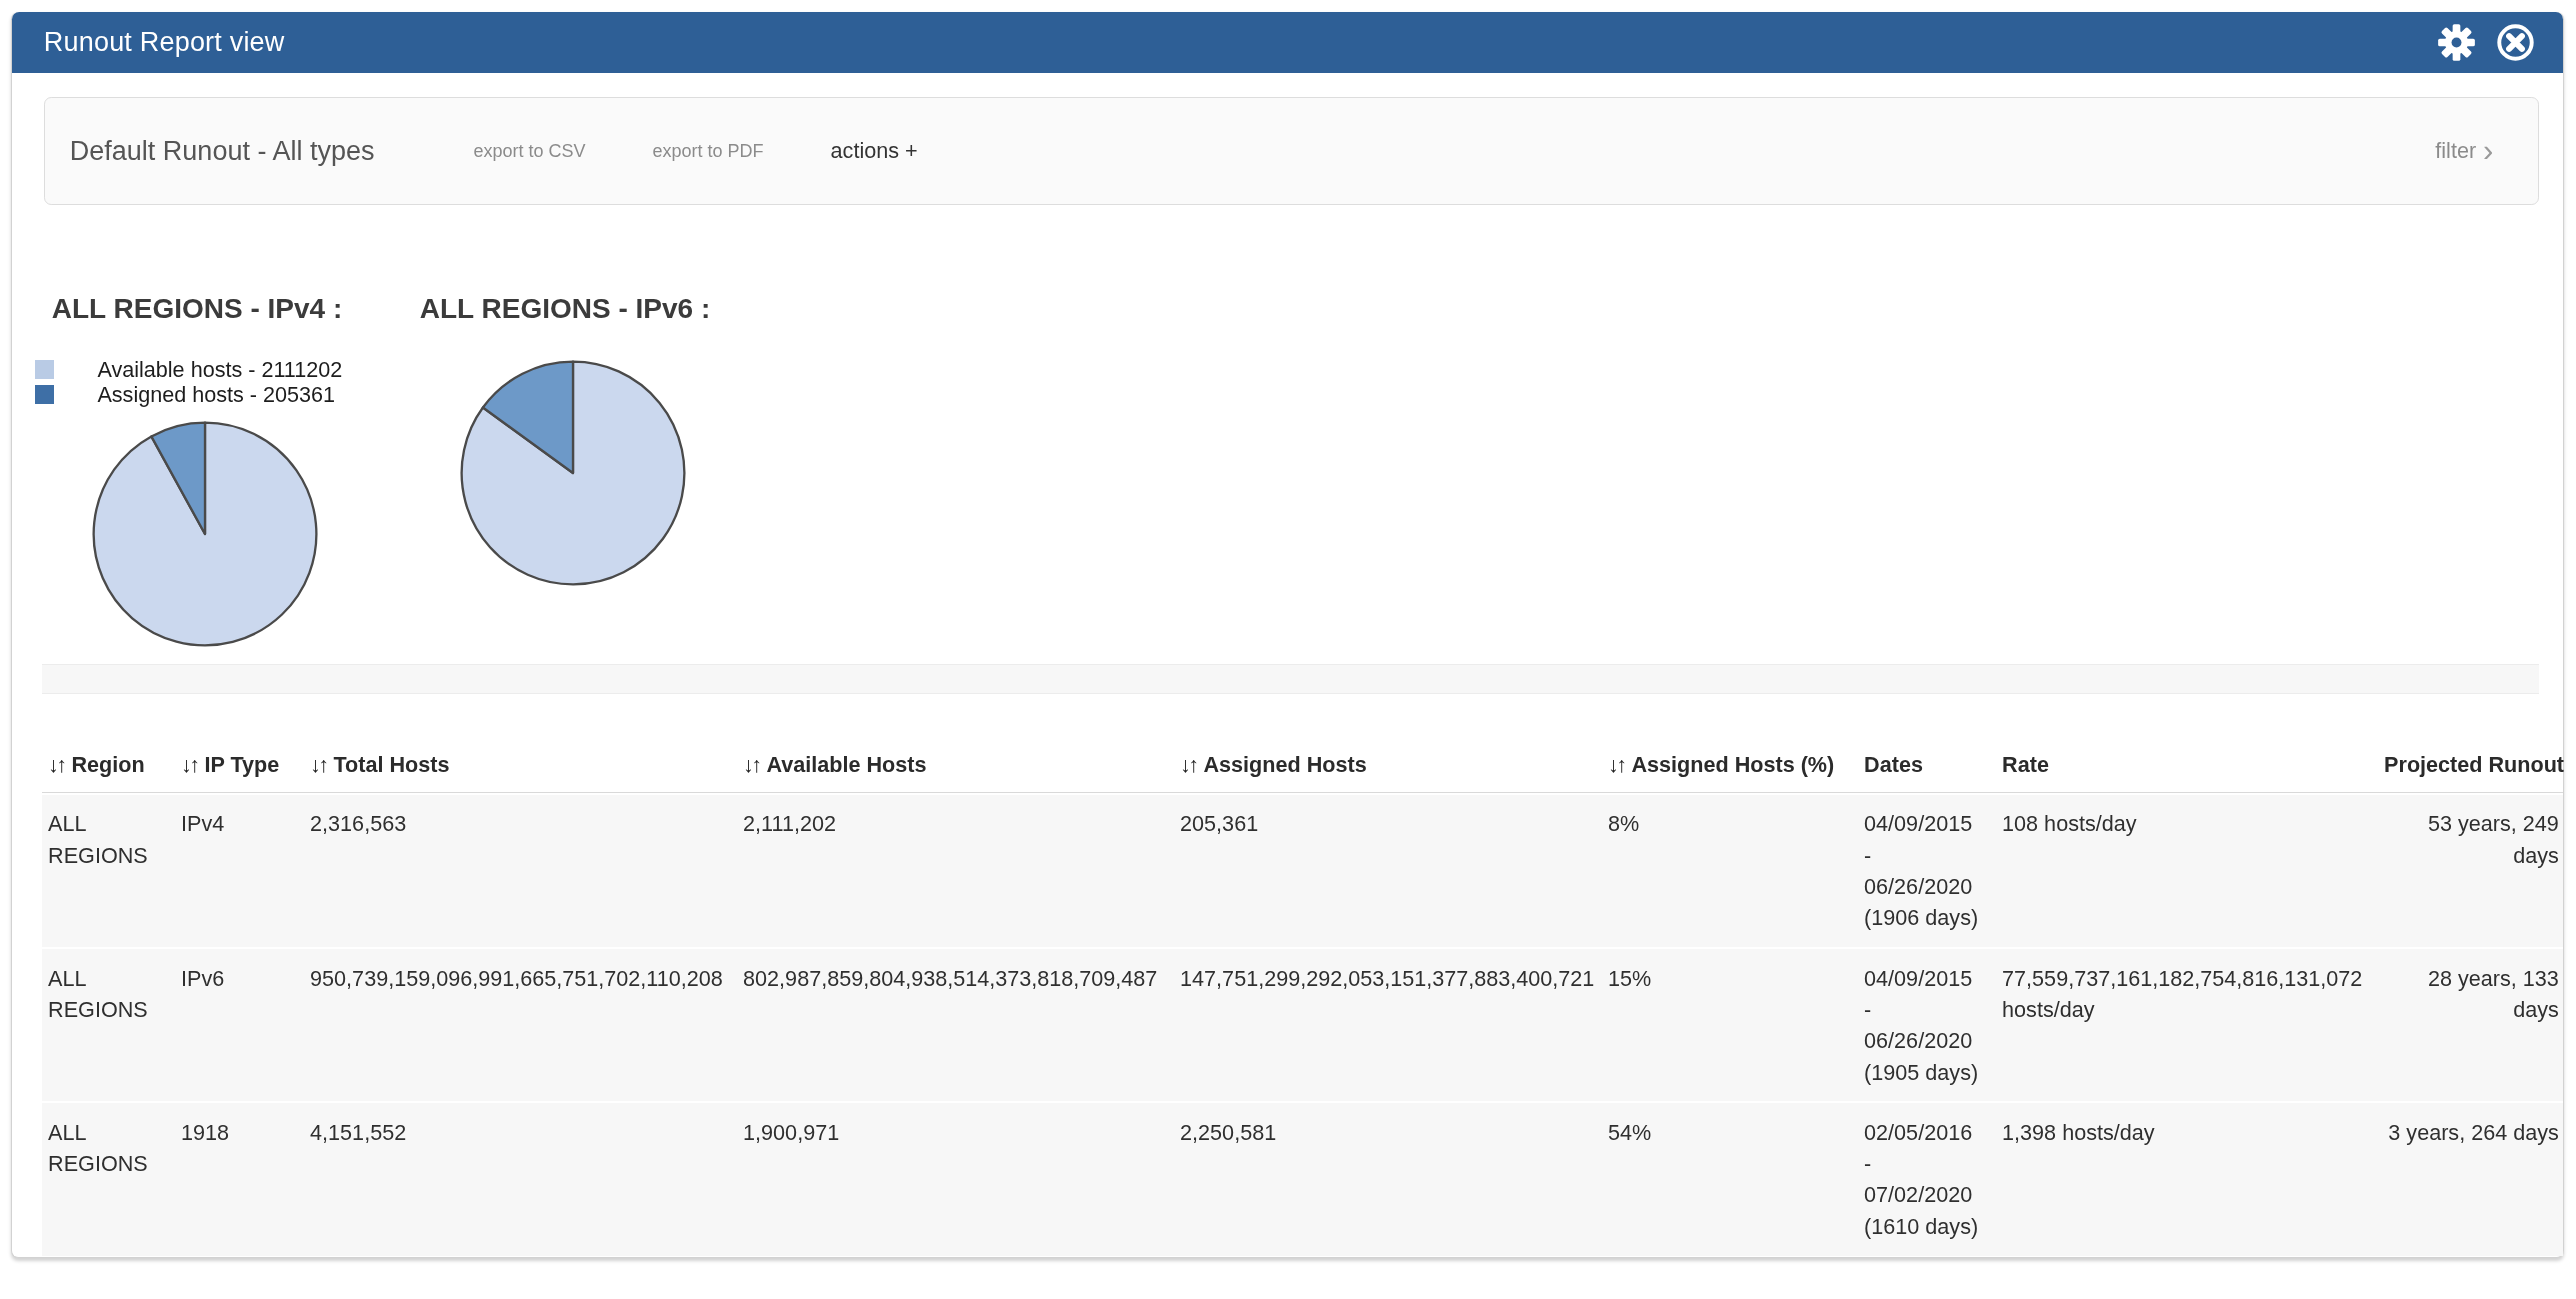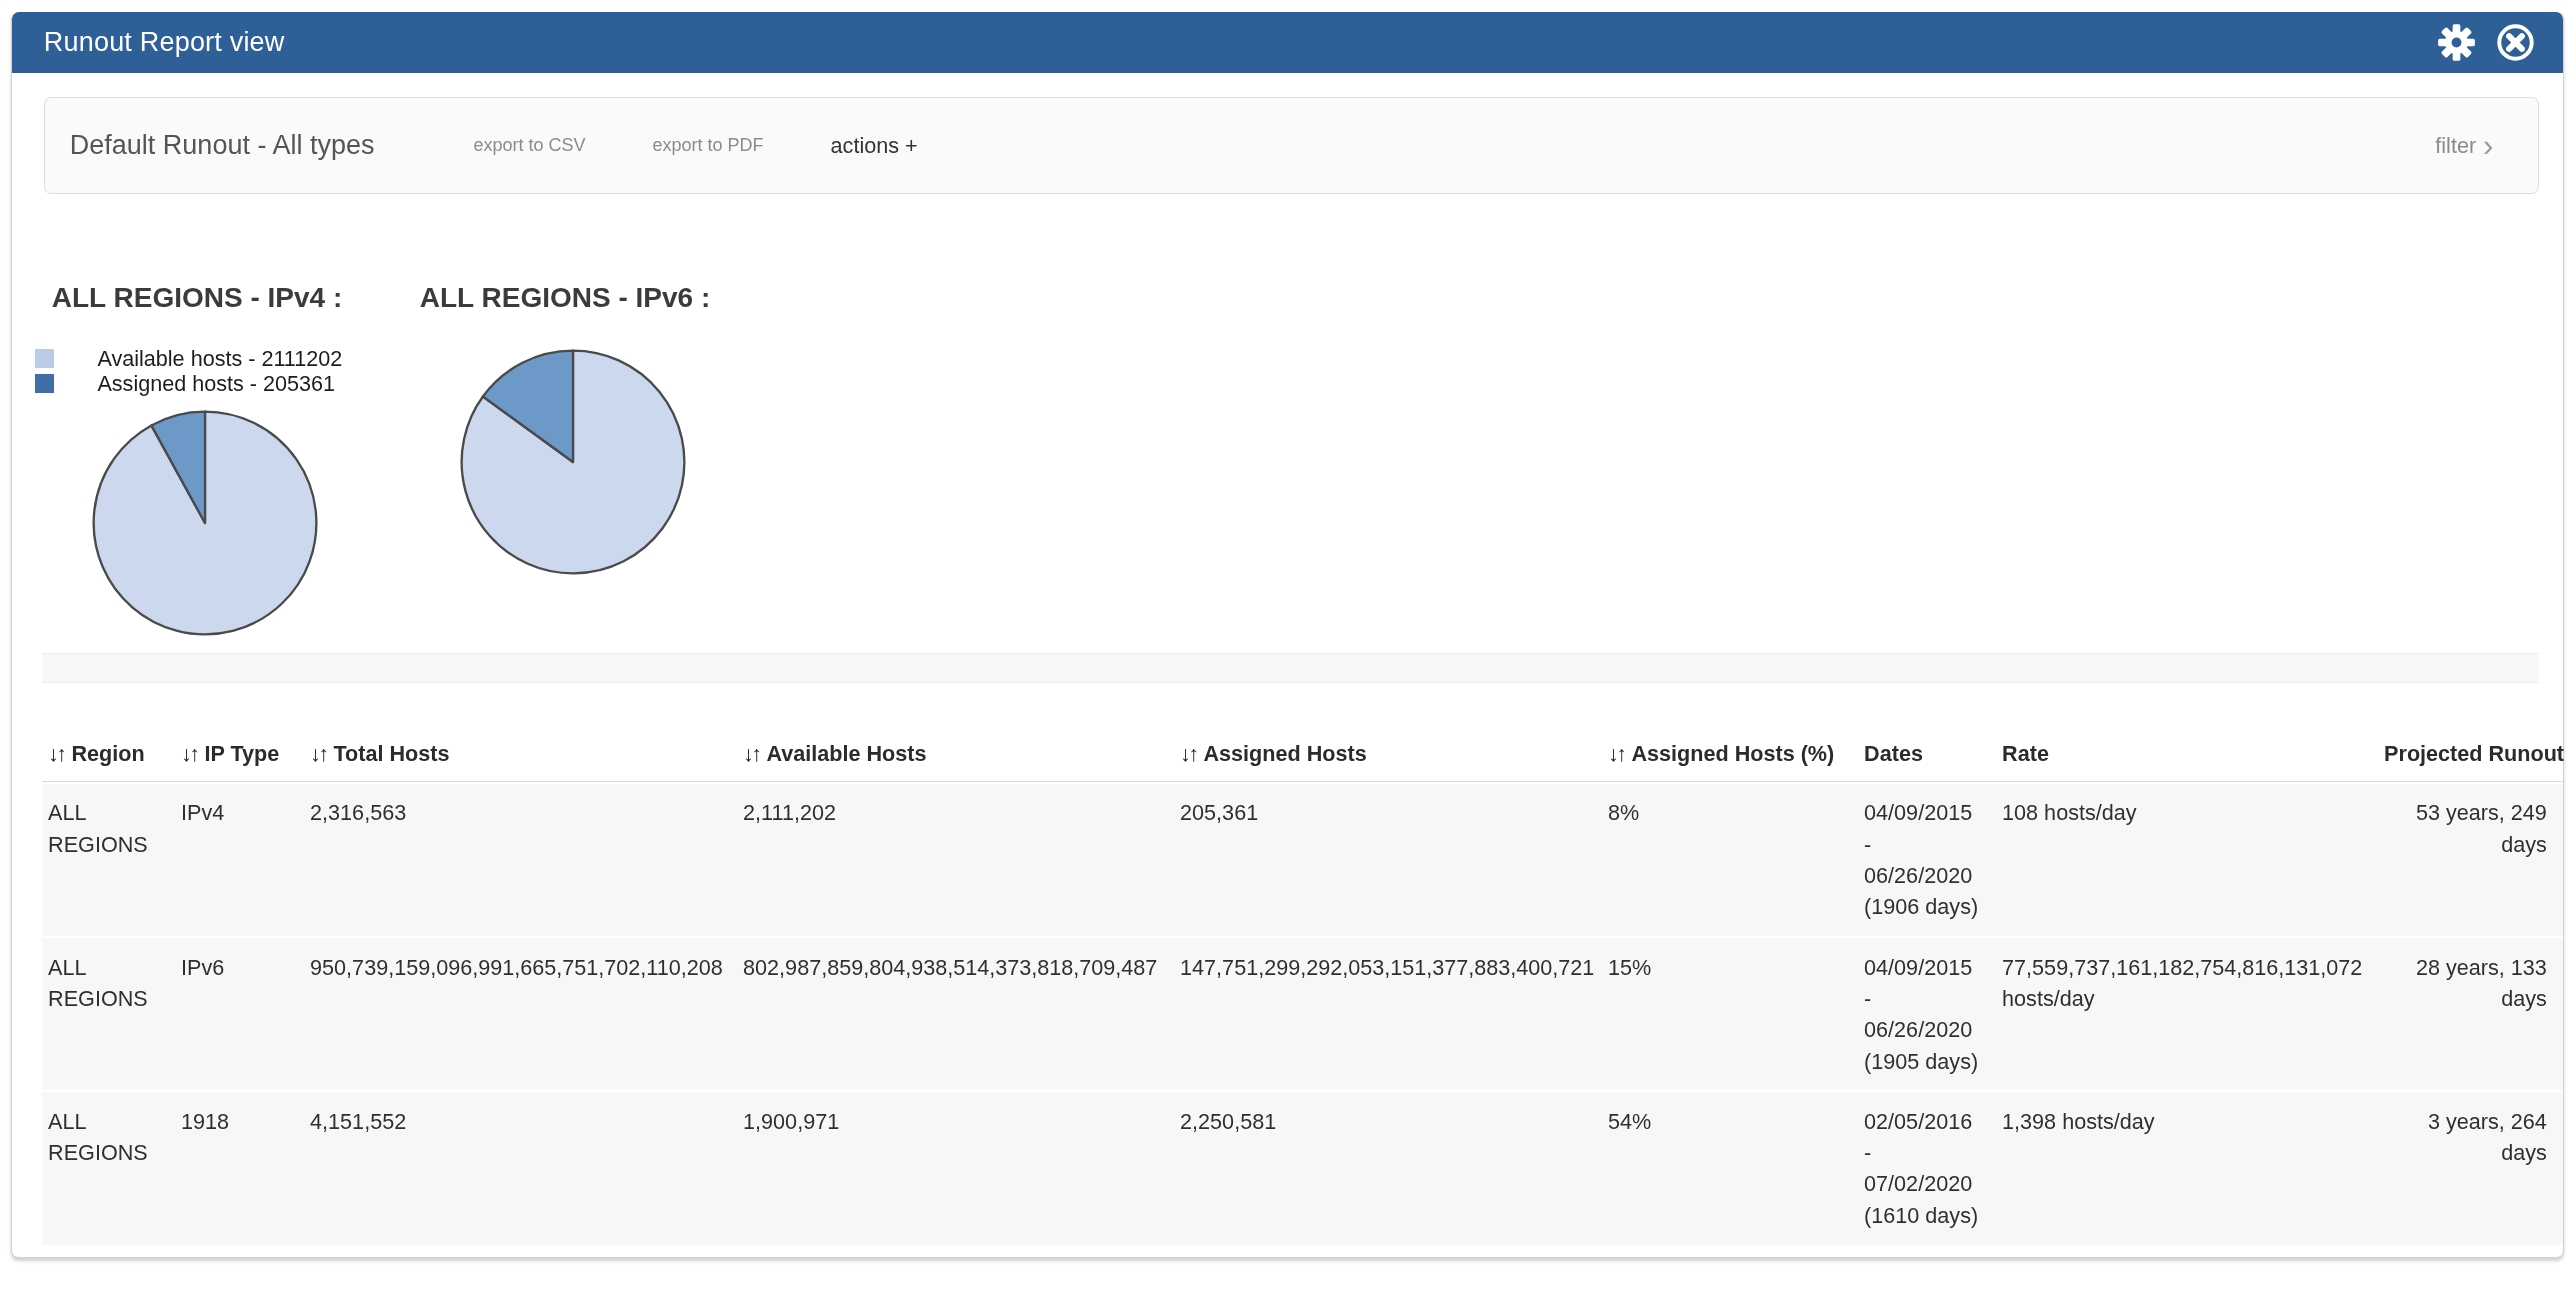--- a/index.html
+++ b/index.html
@@ -9,21 +9,21 @@
   .card { position:absolute; left:10.8px; top:12px; width:2553px; height:1246px;
     background:#fff; border:0.9px solid #d2d2d2; border-top:none; border-radius:7.2px;
     box-shadow:0 2.7px 3.6px rgba(0,0,0,.18); }
 
   .titlebar { height:61px; background:#2e5f96; border-radius:7.2px 7.2px 0 0;
     display:flex; align-items:center; padding:0 27px 0 32px; }
   .titlebar .title { color:#fff; font-size:27px; letter-spacing:0.2px; flex:1; }
   .tb-icons { display:flex; align-items:center; gap:18px; }
   .tb-icon { width:41px; height:41px; cursor:pointer; display:block; }
 
-  .toolbar { margin:24px 23.4px 0 32px; height:97px; background:#fafafa;
+  .toolbar { margin:24px 23.4px 0 32px; height:108px; background:#fafafa;
     border:0.9px solid #ddd; border-radius:7.2px; display:flex; align-items:center;
     padding:0 45px 0 25px; }
   .toolbar .rpt-title { font-size:27px; color:#555; margin-right:99px; }
   .toolbar .link { font-size:18px; color:#8b8b8b; margin-right:67px; cursor:pointer; }
   .toolbar .actions { font-size:21.6px; color:#333; cursor:pointer; }
   .toolbar .spacer { flex:1; }
   .toolbar .filter { font-size:21.6px; color:#8b8b8b; cursor:pointer; display:flex; align-items:center; gap:7px;}
   .toolbar .filter .chev { font-size:31px; color:#9a9a9a; line-height:18px; }
 
   .charts { margin-top:88px; padding-left:23px; display:flex; }
@@ -41,21 +41,21 @@
   .runout-table { margin:50px 3.6px 0 30px; border-collapse:separate; border-spacing:0 2.7px;
     table-layout:fixed; width:2520px; }
   .runout-table th { text-align:left; font-size:21.6px; font-weight:bold; color:#2b2b2b;
     padding:5.4px 7.2px 14.4px 6.3px; border-bottom:0.9px solid #d9d9d9; white-space:nowrap;
     vertical-align:bottom; background:#fff; }
   .runout-table th.sortable { cursor:pointer; }
   .sort-glyph { font-weight:bold; letter-spacing:-2.7px; margin-right:7.2px; color:#222; }
   .runout-table td { font-size:21.6px; color:#2f2f2f; background:#f7f7f7;
     padding:13.5px 7.2px 13.5px 6.3px; vertical-align:top; line-height:1.45; word-wrap:break-word; }
   .runout-table .dates-cell { white-space:pre-line; }
-  .runout-table th:last-child, .runout-table td:last-child { text-align:right; padding-right:16px;margin-top:10px; }
+  .runout-table th:last-child, .runout-table td:last-child { text-align:right; padding-right:4px;margin-top:10px; }
 </style>
 </head>
 <body>
 
 <div class="card">
 
   <div class="titlebar">
     <span class="title">Runout Report view</span>
     <span class="tb-icons">
       <svg class="tb-icon" viewBox="-24 -24 48 48">

